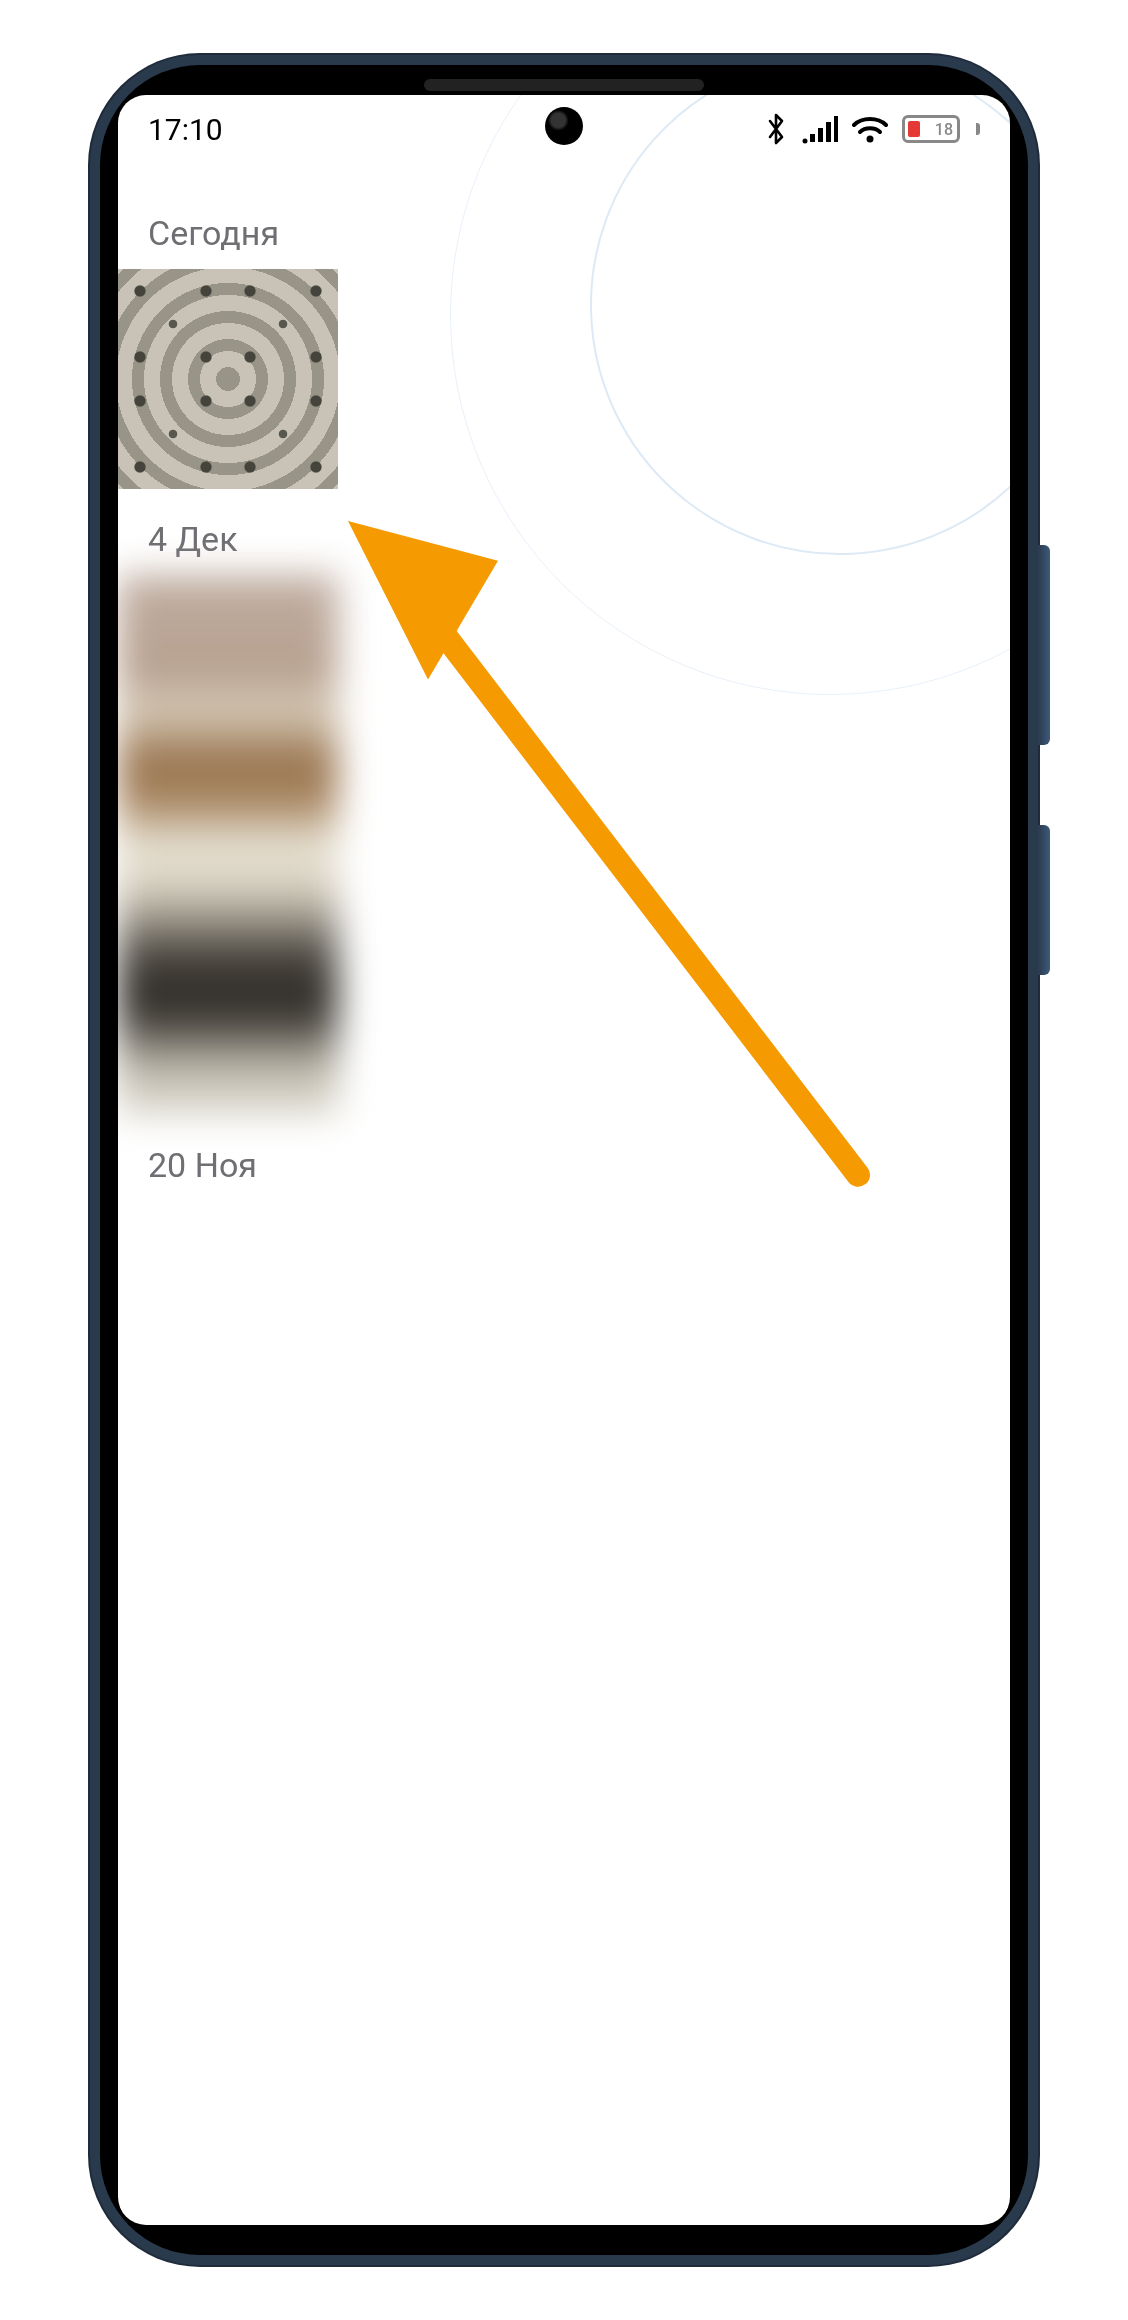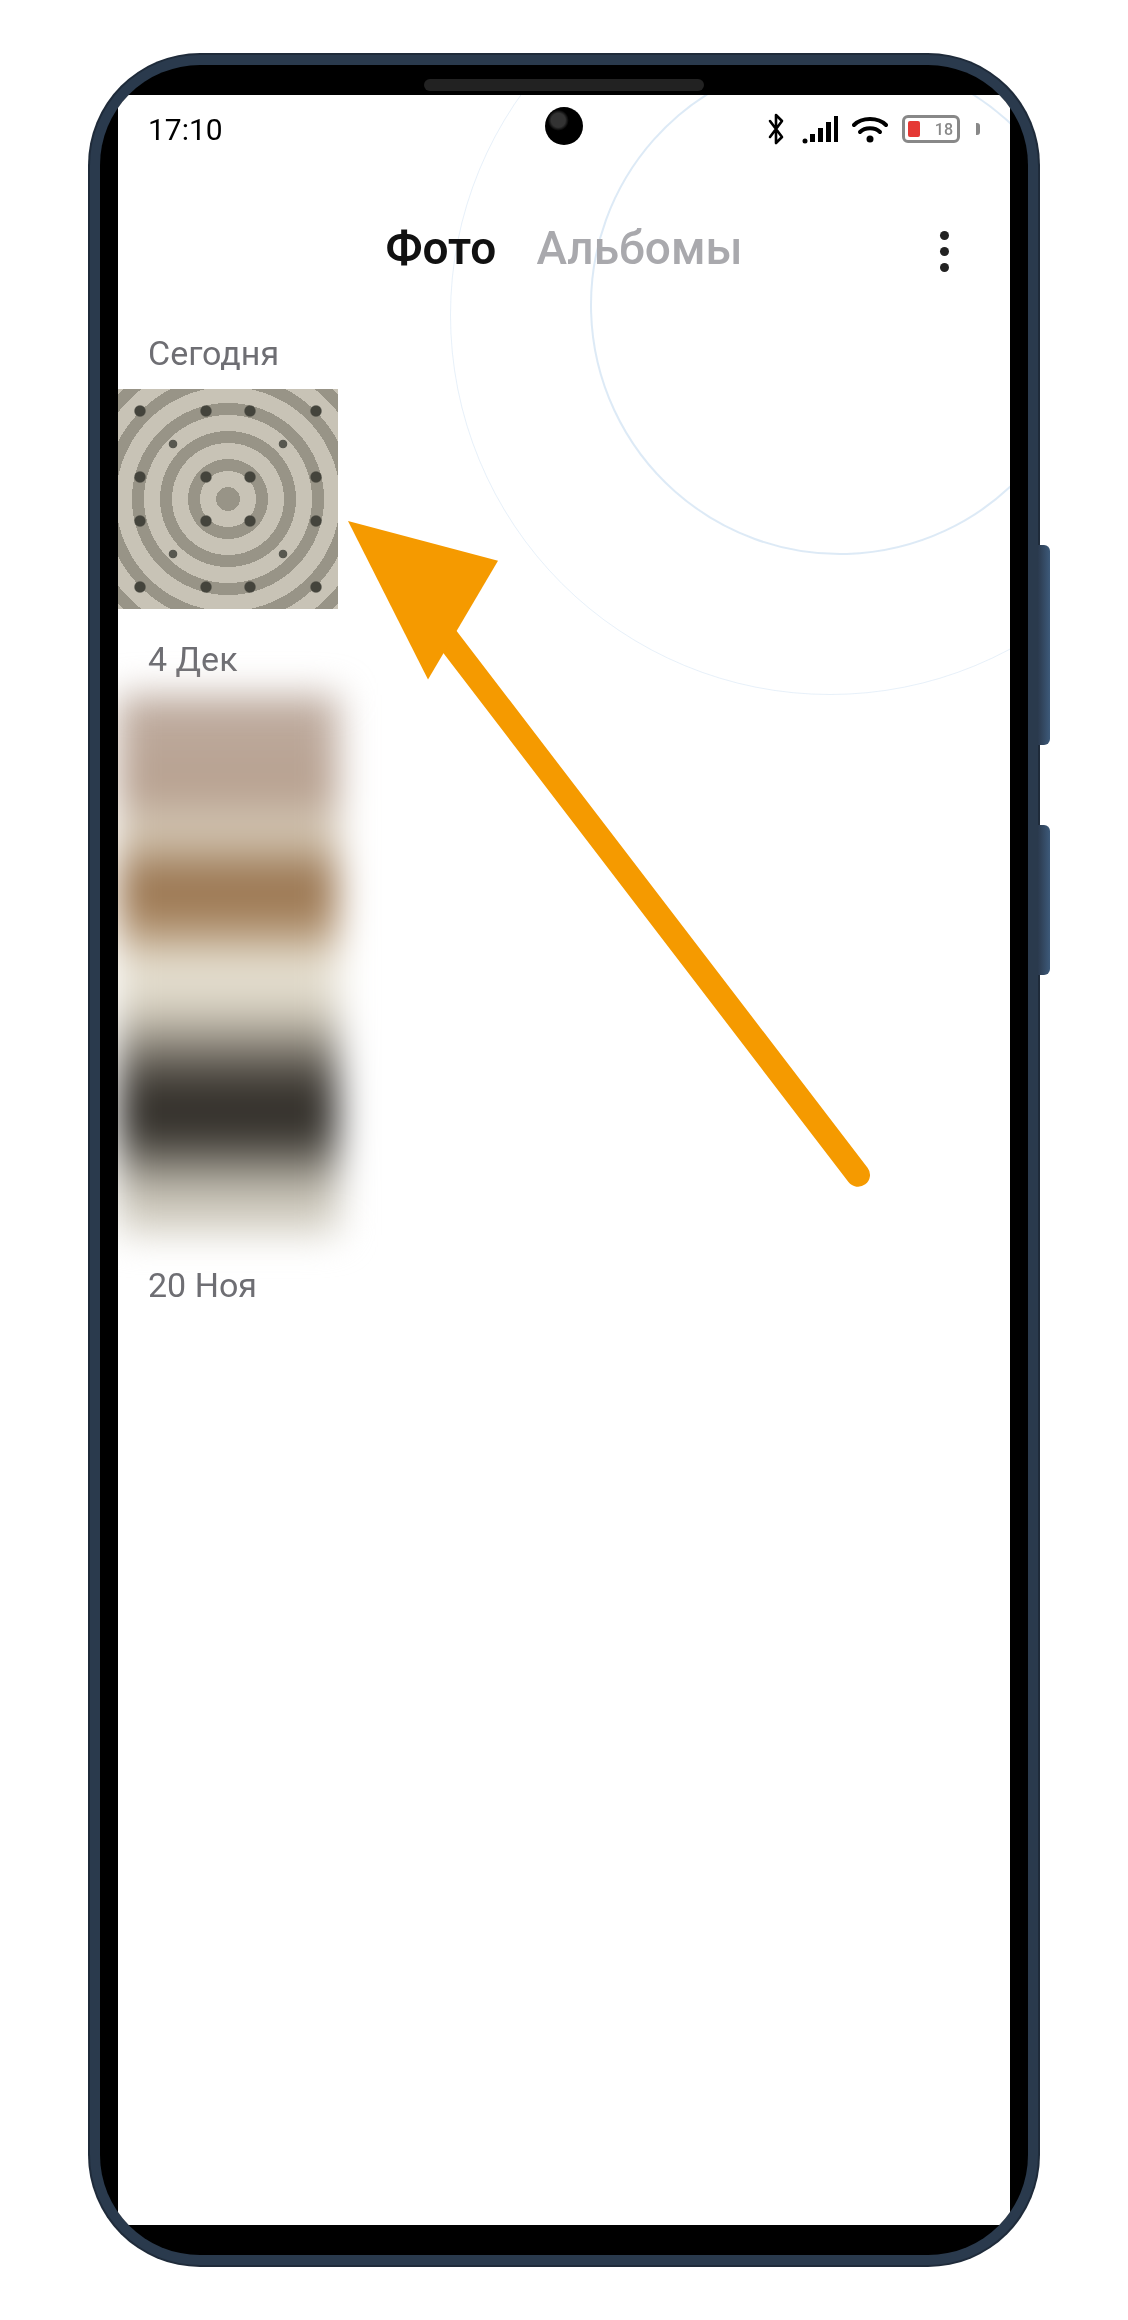--- a/index.html
+++ b/index.html
@@ -62,21 +62,21 @@
     border-radius: 6px;
   }
   
   .screen {
     position: absolute;
     left: 18px;
     right: 18px;
     top: 30px;
     bottom: 30px;
     background: #fff;
-    border-radius: 11px;
+    border-radius: 28px;
     overflow: hidden;
   }
   
   .camera {
     position: absolute;
     top: 12px;
     left: 50%;
     transform: translateX(-50%);
     width: 38px;
     height: 38px;
@@ -297,29 +297,20 @@
             <span class="battery">
               <span class="battery-body">
                 <span class="battery-fill"></span>
                 <span class="battery-text">18</span>
               </span>
               <span class="battery-tip"></span>
             </span>
           </div>
         </div>
 
-        <div class="tabs">
-          <div class="tab active">Фото</div>
-          <div class="tab">Альбомы</div>
-          <div class="more-btn">
-            <span class="dot"></span>
-              <span class="dot"></span>
-              <span class="dot"></span>
-          </div>
-        </div>
 
         <div class="content">
           <div class="section-title">Сегодня</div>
           <div class="thumb-row">
             <div class="thumb thumb1"></div>
           </div>
 
           <div class="section-title">4 Дек</div>
           <div class="thumb-row">
             <div class="thumb2"></div>

